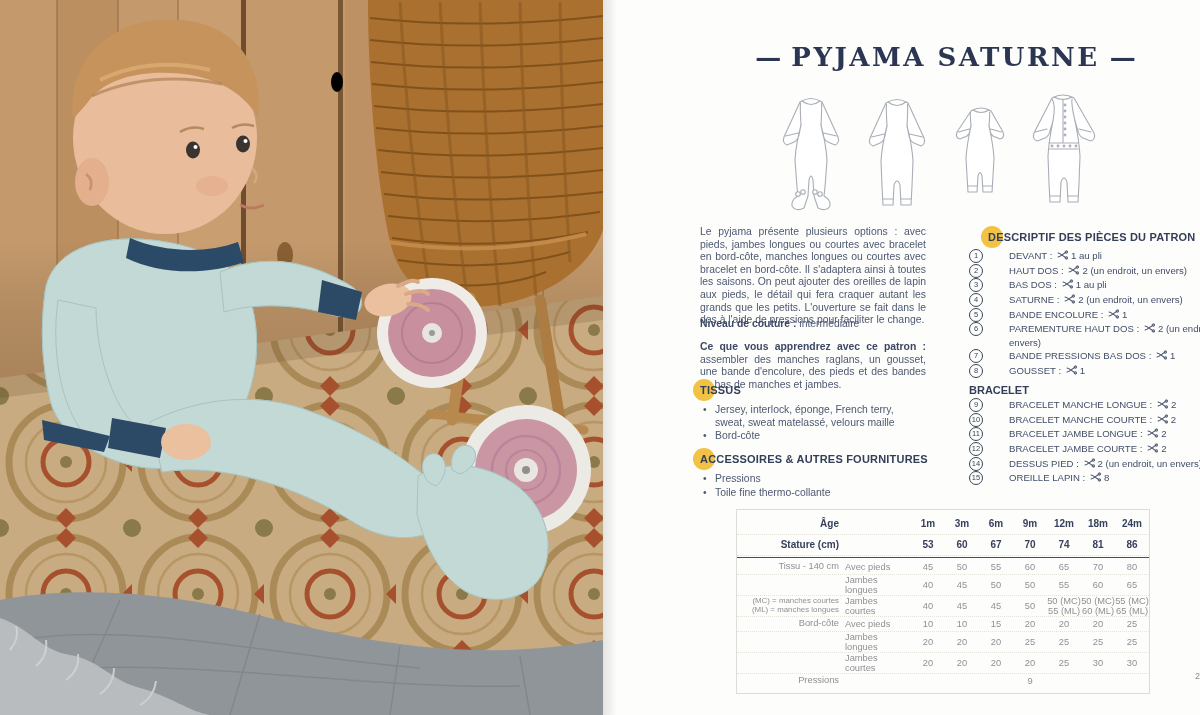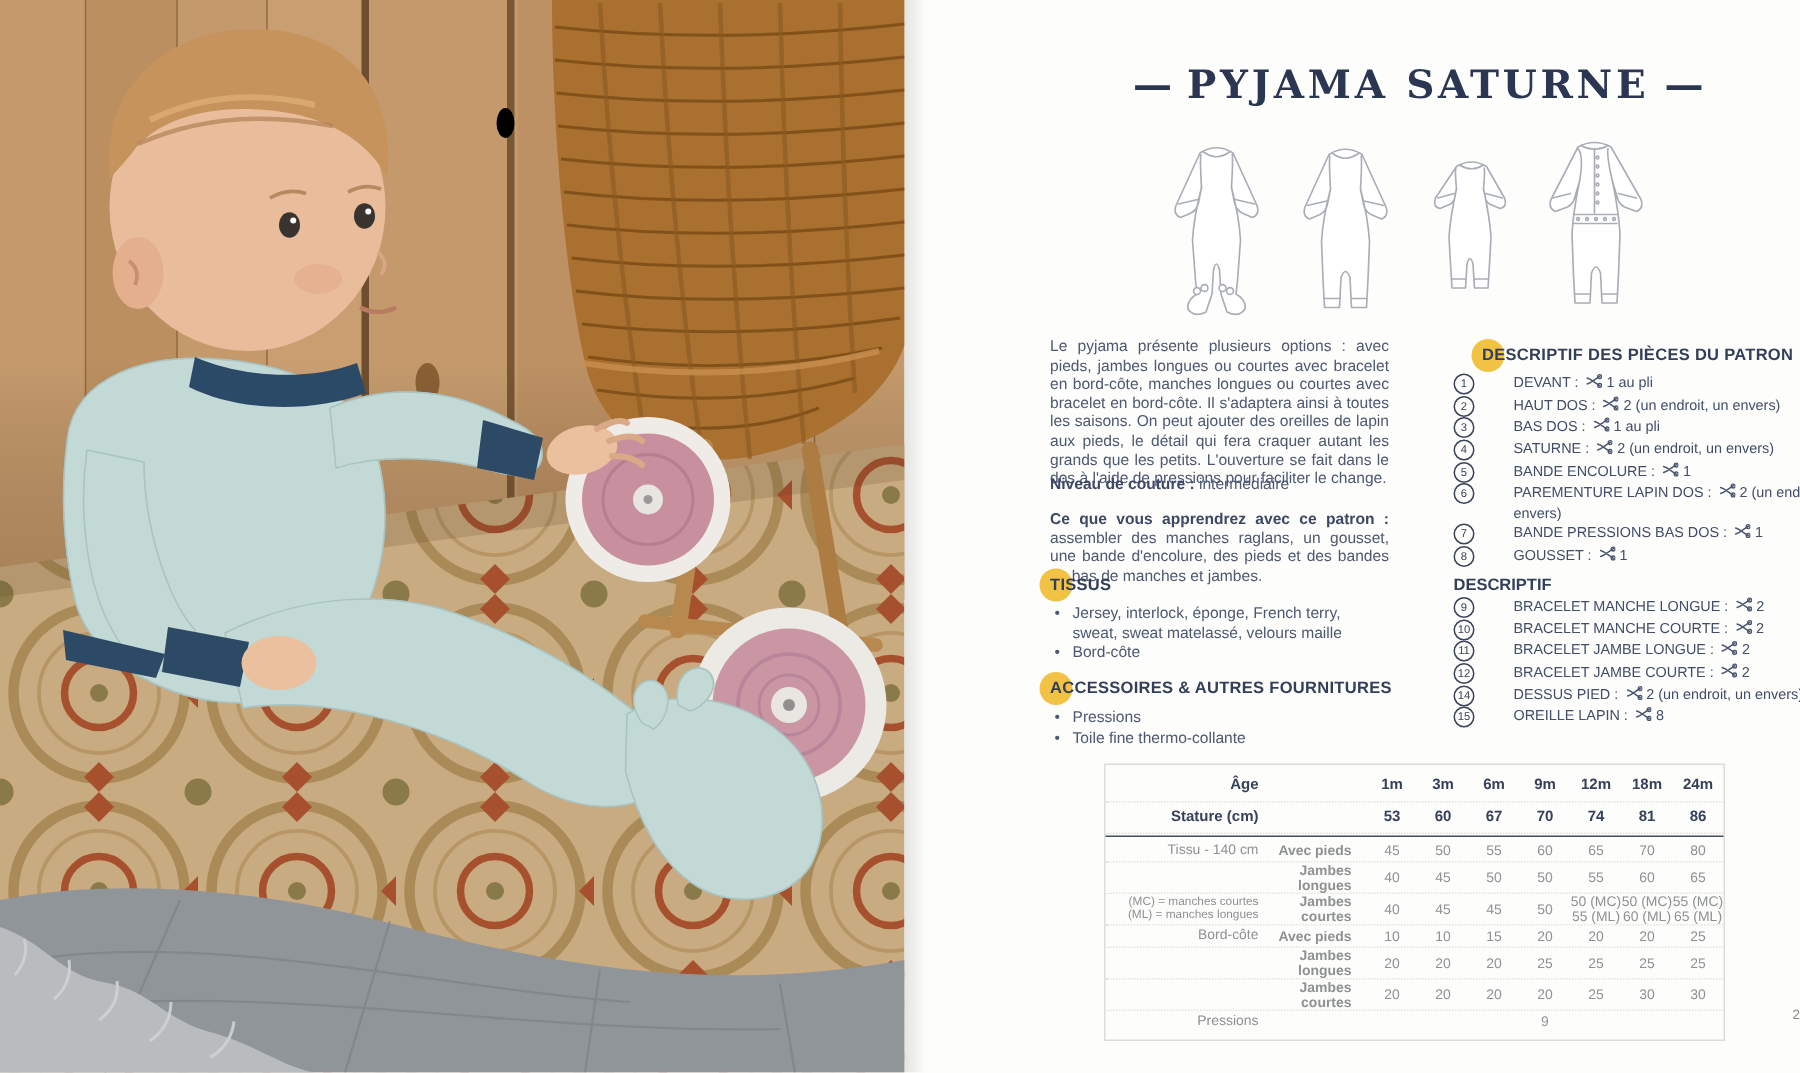--- a/index.html
+++ b/index.html
@@ -48,21 +48,21 @@
   
   .stable{position:absolute;left:89px;top:509px;width:414px;border:1px solid #dddcd6;
           box-sizing:border-box;padding:4px 0 5px 0;background:#fdfdfb;}
   .trow{display:grid;grid-template-columns:108px 66px repeat(7,1fr);align-items:center;
         border-bottom:1px dotted #e4e3dc;}
   .trow:last-child{border-bottom:none;}
   .trow.hrow{min-height:20px;}
   .trow.drow{min-height:14px;}
   .tg{text-align:right;padding-right:6px;font-size:9.3px;color:#8e9193;line-height:9.8px;white-space:pre-line;}
   .tg.small{font-size:7.9px;line-height:8.6px;}
-  .tl{text-align:right;padding-right:10px;font-size:9.3px;color:#8e9193;font-weight:bold;}
+  .tl{text-align:left;padding-right:10px;font-size:9.3px;color:#8e9193;}
   .tc{text-align:center;font-size:9.3px;color:#8e9193;line-height:10px;white-space:pre-line;}
   .hb{font-weight:bold;color:#38415c;font-size:10px;}
   .hsep{border-top:1.5px solid #454e63;margin:1px 0 2px 0;}
   .rep{display:contents;}
 
   .pagenum{position:absolute;left:538px;top:671px;width:30px;text-align:center;
            font-size:9px;color:#8b8b8b;}
 </style>
 </head>
 <body>
@@ -341,21 +341,21 @@
 
   <div class="piece">
     <span class="circ">5</span><span>BANDE ENCOLURE : </span><svg width="11" height="10" viewBox="0 0 12 10">
           <path d="M10.5,1.5 L3.5,6.2 M10.5,8.5 L3.5,3.8 M3.5,6.2 L1.2,7.2 M3.5,3.8 L1.2,2.8"></path>
           <circle cx="10.3" cy="1.8" r="1.4"></circle>
           <circle cx="10.3" cy="8.2" r="1.4"></circle>
         </svg><span>1</span>
   </div>
 
   <div class="piece">
-    <span class="circ">6</span><span>PAREMENTURE LAPIN DOS : </span><svg width="11" height="10" viewBox="0 0 12 10">
+    <span class="circ">6</span><span>PAREMENTURE HAUT DOS : </span><svg width="11" height="10" viewBox="0 0 12 10">
           <path d="M10.5,1.5 L3.5,6.2 M10.5,8.5 L3.5,3.8 M3.5,6.2 L1.2,7.2 M3.5,3.8 L1.2,2.8"></path>
           <circle cx="10.3" cy="1.8" r="1.4"></circle>
           <circle cx="10.3" cy="8.2" r="1.4"></circle>
         </svg><span>2 (un endroit, un envers)</span>
   </div>
 
   <div class="piece">
     <span class="circ">7</span><span>BANDE PRESSIONS BAS DOS : </span><svg width="11" height="10" viewBox="0 0 12 10">
           <path d="M10.5,1.5 L3.5,6.2 M10.5,8.5 L3.5,3.8 M3.5,6.2 L1.2,7.2 M3.5,3.8 L1.2,2.8"></path>
           <circle cx="10.3" cy="1.8" r="1.4"></circle>
@@ -365,21 +365,21 @@
 
   <div class="piece">
     <span class="circ">8</span><span>GOUSSET : </span><svg width="11" height="10" viewBox="0 0 12 10">
           <path d="M10.5,1.5 L3.5,6.2 M10.5,8.5 L3.5,3.8 M3.5,6.2 L1.2,7.2 M3.5,3.8 L1.2,2.8"></path>
           <circle cx="10.3" cy="1.8" r="1.4"></circle>
           <circle cx="10.3" cy="8.2" r="1.4"></circle>
         </svg><span>1</span>
   </div>
 </div>
 
-  <div class="h-plain" style="left:322px;top:384px;">DESCRIPTIF</div>
+  <div class="h-plain" style="left:322px;top:384px;">BRACELET</div>
   <div class="pieces" style="left:322px;top:398px;">
   <div class="piece">
     <span class="circ">9</span><span>BRACELET MANCHE LONGUE : </span><svg width="11" height="10" viewBox="0 0 12 10">
           <path d="M10.5,1.5 L3.5,6.2 M10.5,8.5 L3.5,3.8 M3.5,6.2 L1.2,7.2 M3.5,3.8 L1.2,2.8"></path>
           <circle cx="10.3" cy="1.8" r="1.4"></circle>
           <circle cx="10.3" cy="8.2" r="1.4"></circle>
         </svg><span>2</span>
   </div>
 
   <div class="piece">

